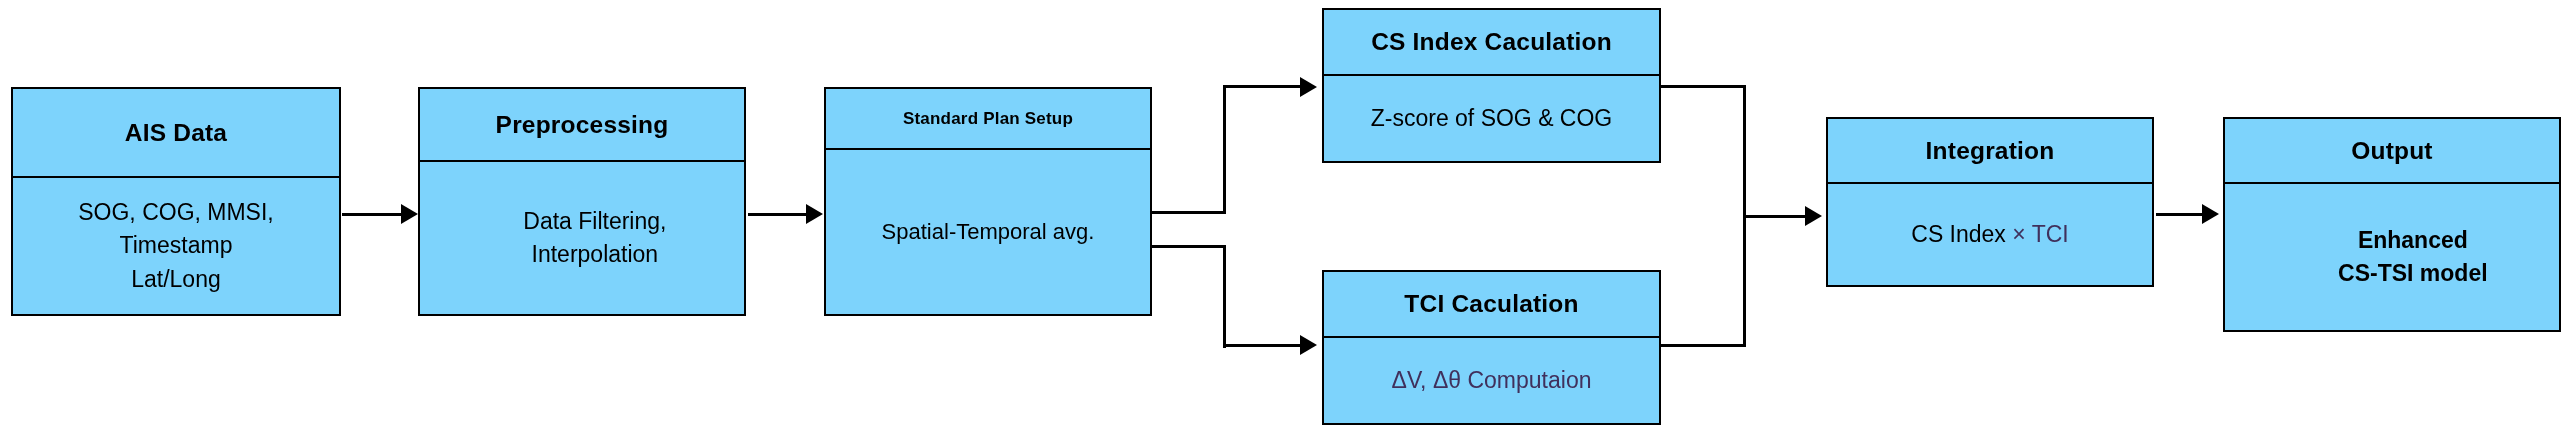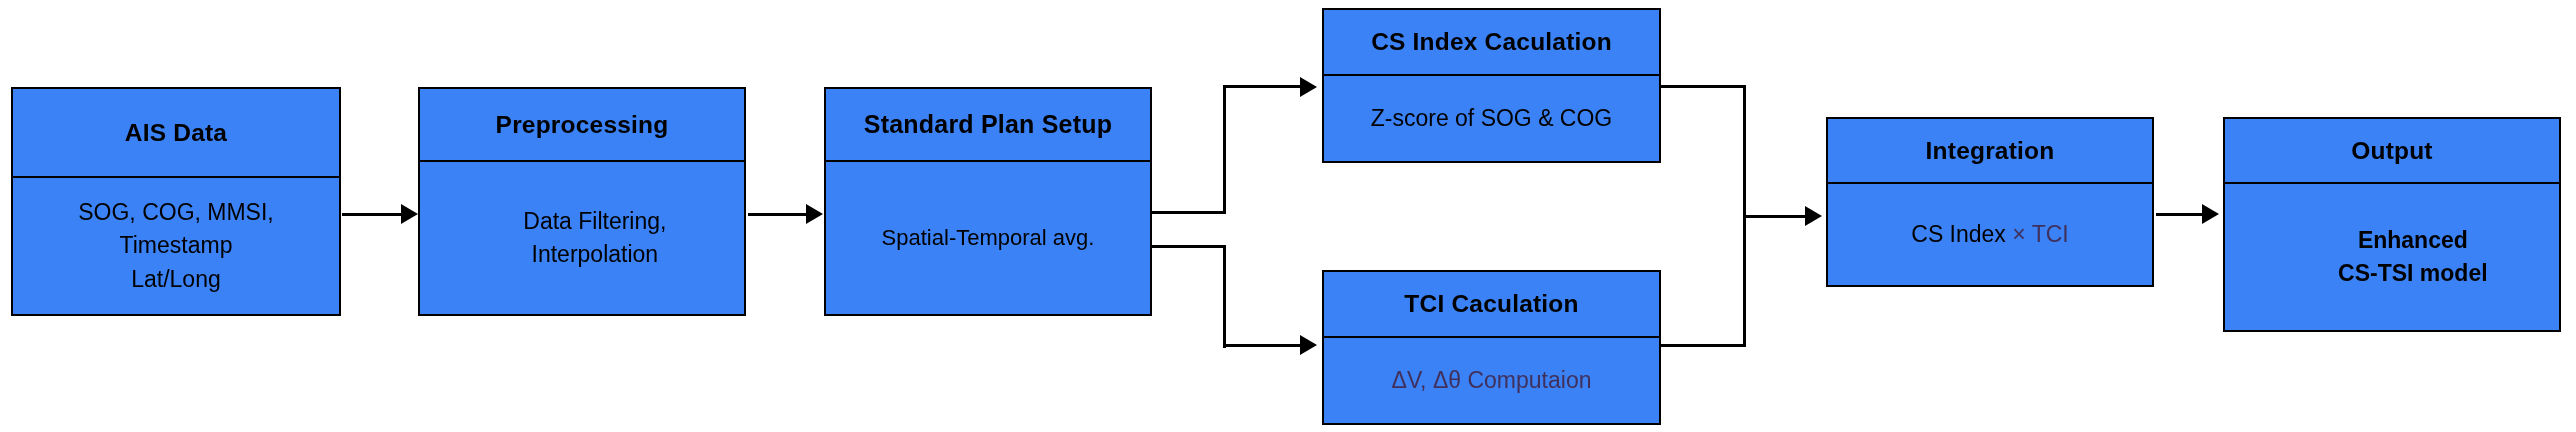--- a/index.html
+++ b/index.html
@@ -14,21 +14,21 @@
     background: #ffffff;
     font-family: "Liberation Sans", sans-serif;
     overflow: hidden;
   }
 
   
   .node {
     position: absolute;
     box-sizing: border-box;
     border: 2.4px solid #000000;
-    background: #3b82f6;
+    background: #7dd3fc;
     display: flex;
     flex-direction: column;
   }
   .node-header {
     box-sizing: border-box;
     border-bottom: 2.4px solid #000000;
     display: flex;
     align-items: center;
     justify-content: center;
     font-weight: bold;
@@ -51,21 +51,21 @@
   
   #node-ais          { left: 11px;   top: 87px; width: 330px; height: 229px; }
   #node-ais .node-header  { height: 89px; font-size: 24.5px; }
   #node-ais .node-body    { font-size: 23px; }
 
   #node-preprocessing { left: 418px; top: 87px; width: 328px; height: 229px; }
   #node-preprocessing .node-header { height: 73px; font-size: 24.5px; }
   #node-preprocessing .node-body   { font-size: 23px; padding-left: 32px; }
 
   #node-standard     { left: 824px; top: 87px; width: 328px; height: 229px; }
-  #node-standard .node-header { height: 73px; font-size: 25px; }
+  #node-standard .node-header { height: 61px; font-size: 17px; }
   #node-standard .node-body   { font-size: 22px; }
 
   #node-csindex      { left: 1322px; top: 8px;  width: 339px; height: 155px; }
   #node-csindex .node-header { height: 66px; font-size: 24.5px; }
   #node-csindex .node-body   { font-size: 23px; border-radius: 27px; }
 
   #node-tci          { left: 1322px; top: 270px; width: 339px; height: 155px; }
   #node-tci .node-header { height: 66px; font-size: 24.5px; }
   #node-tci .node-body   { font-size: 23px; color: #40305c; }
 

